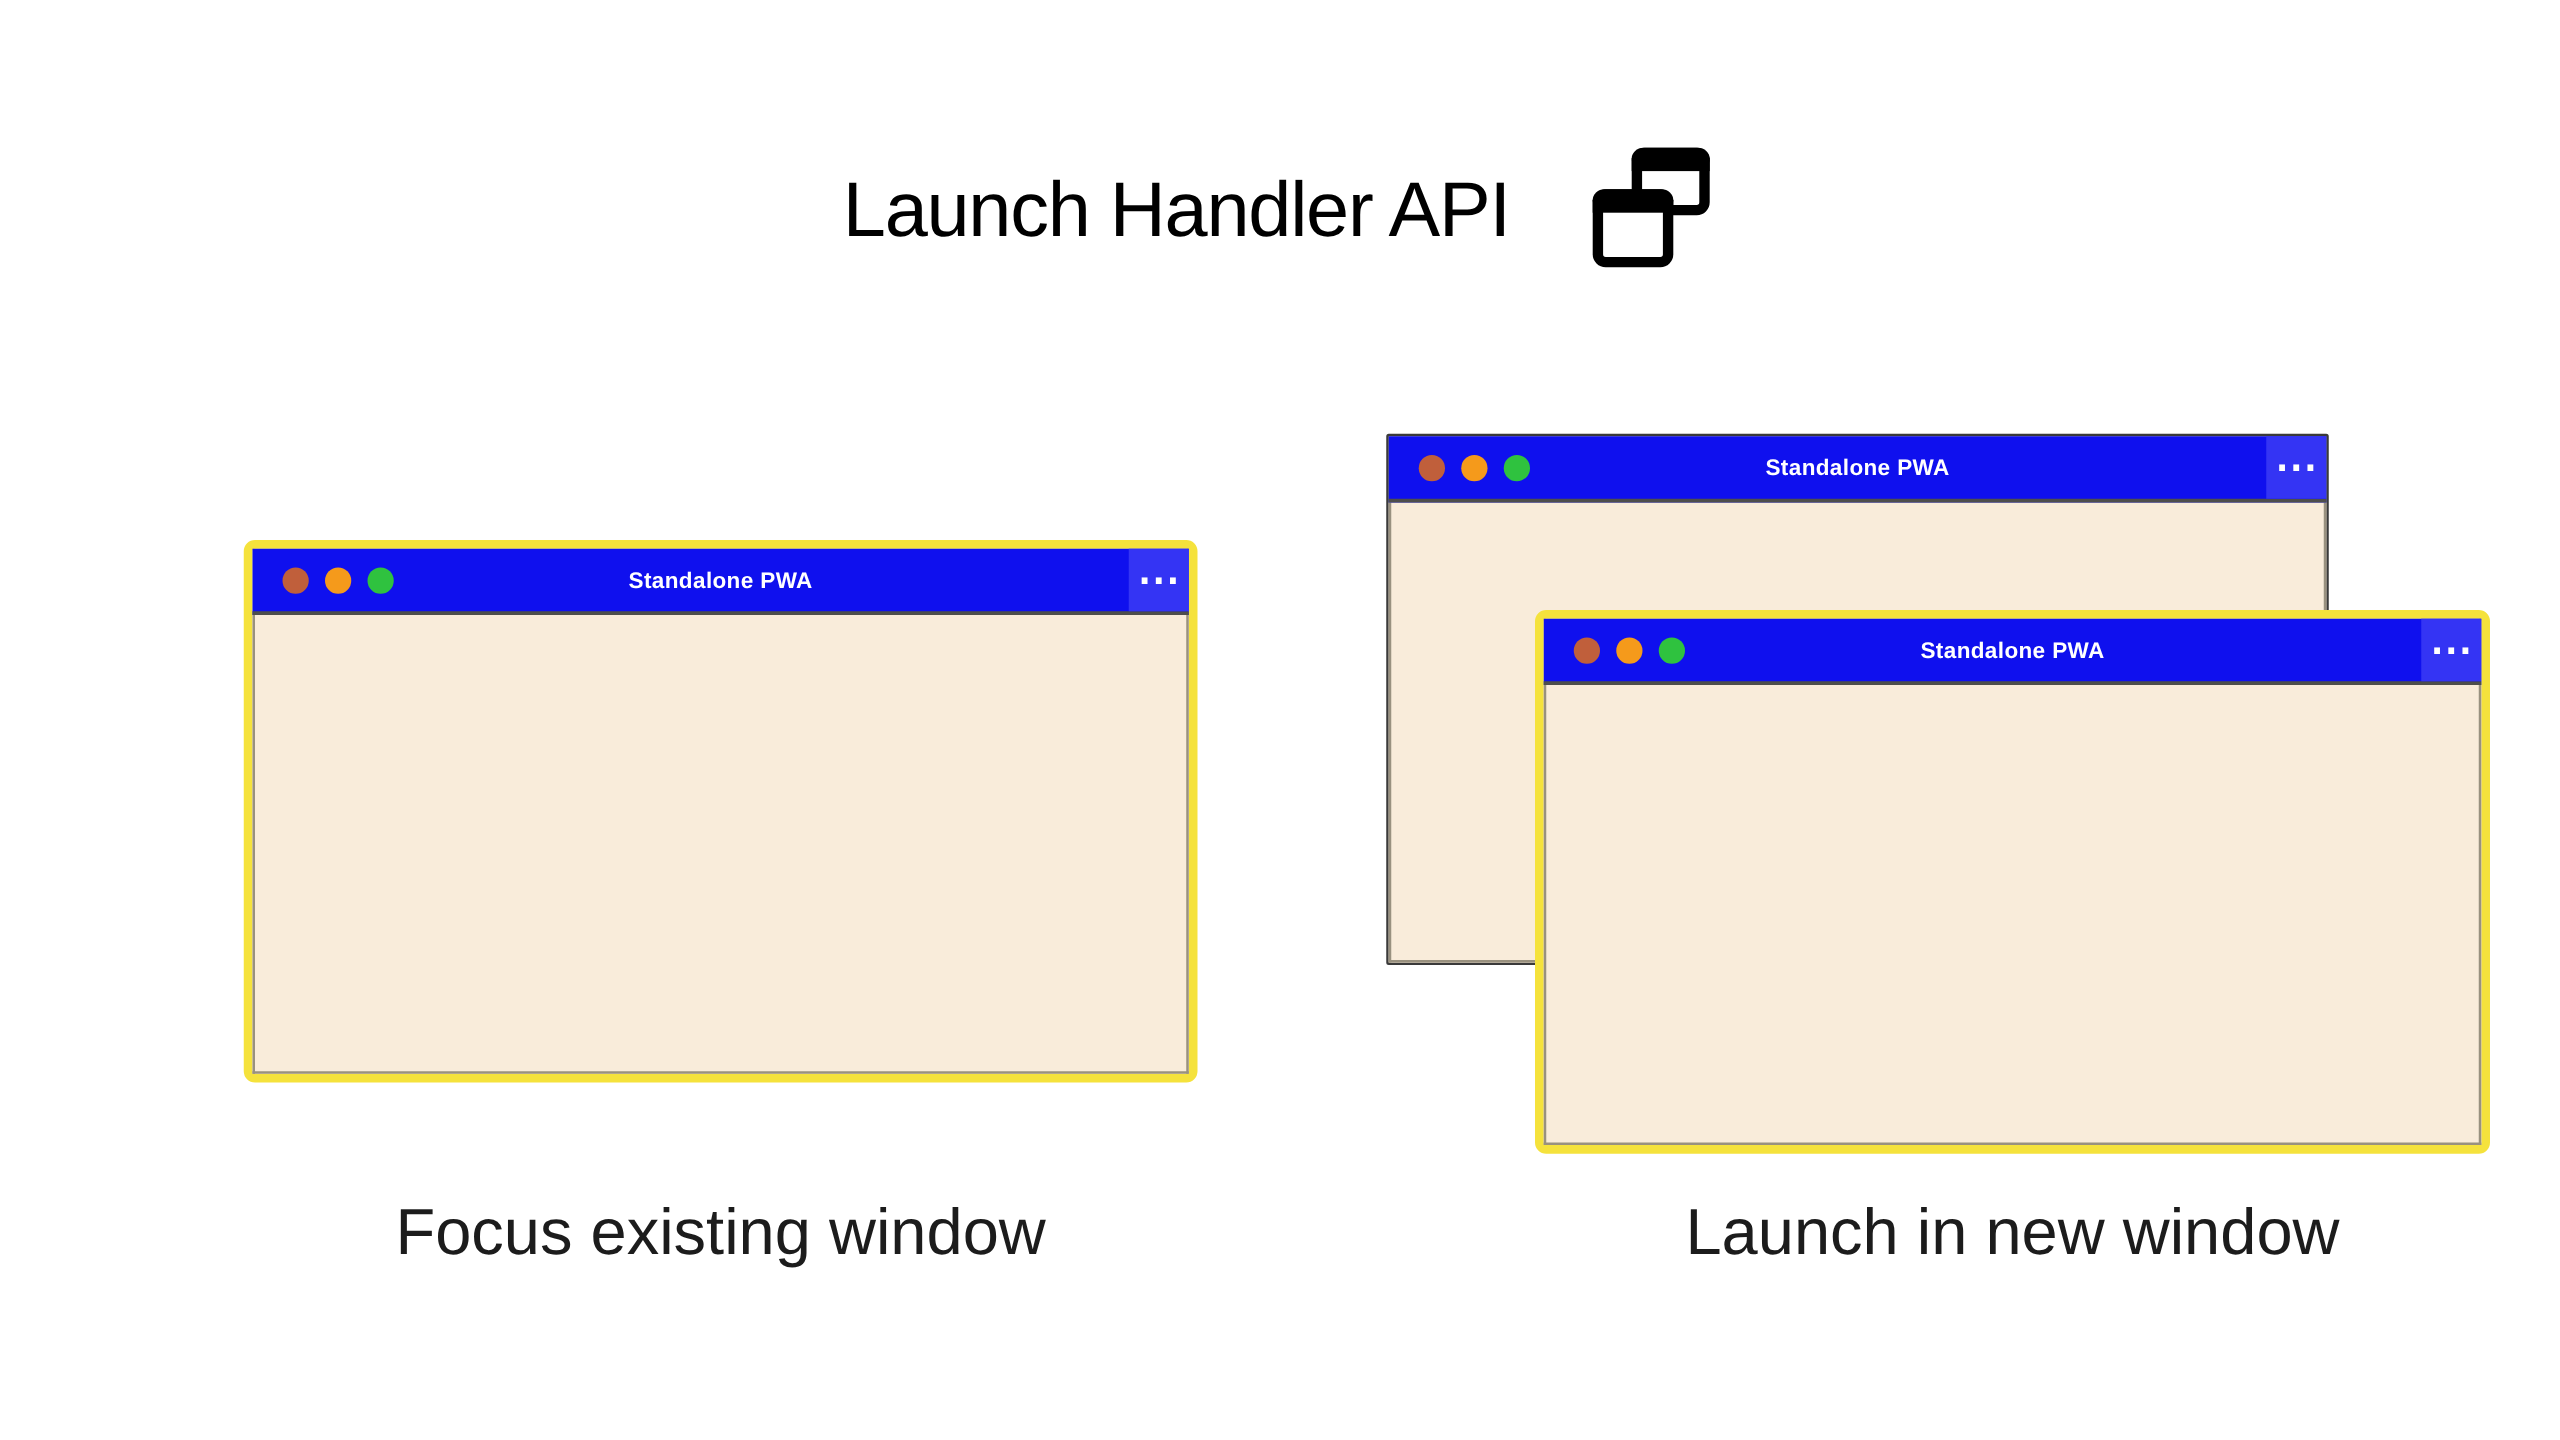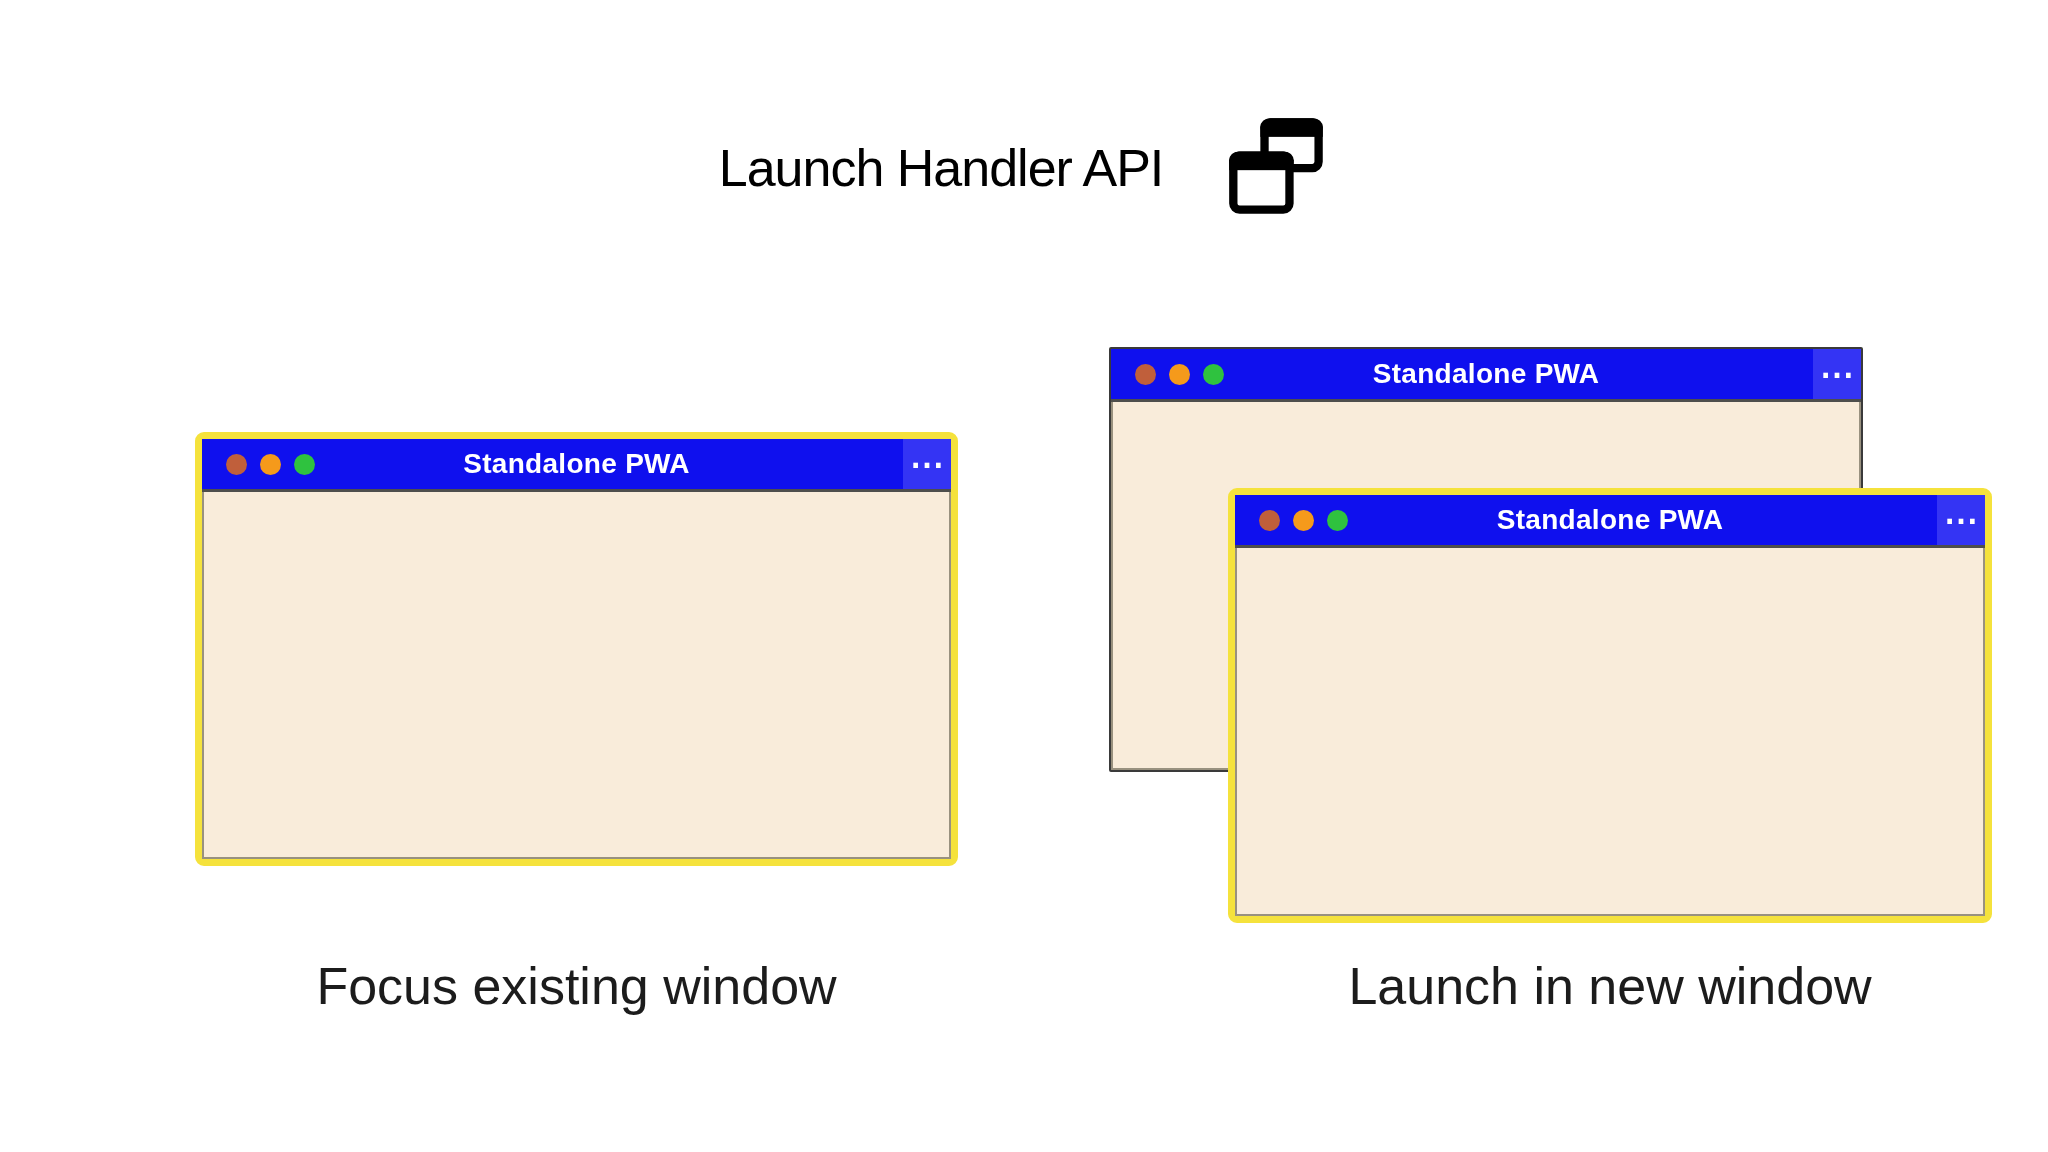--- a/index.html
+++ b/index.html
@@ -22,21 +22,21 @@
     top: 116px;
     left: 0;
     width: 100%;
     display: flex;
     justify-content: center;
     align-items: center;
     gap: 62px;
   }
   .page-title {
     margin: 0;
-    font-size: 52px;
+    font-size: 62px;
     font-weight: 400;
     letter-spacing: -1px;
     color: #000000;
   }
   .header-icon { transform: translateY(-2px); }
 
   
   .pwa-window {
     position: absolute;
     box-sizing: border-box;
@@ -71,21 +71,21 @@
   .dot { width: 21px; height: 21px; border-radius: 50%; }
   .dot-red    { background: #c05f3b; }
   .dot-orange { background: #f59a1b; }
   .dot-green  { background: #2fc23f; }
   .win-title {
     position: absolute;
     left: 0;
     right: 0;
     text-align: center;
     color: #ffffff;
-    font-size: 28px;
+    font-size: 18px;
     font-weight: 600;
     letter-spacing: 0.3px;
   }
   .menu-btn {
     position: absolute;
     right: 0;
     top: 0;
     bottom: 0;
     width: 48px;
     background: #3434f4;

